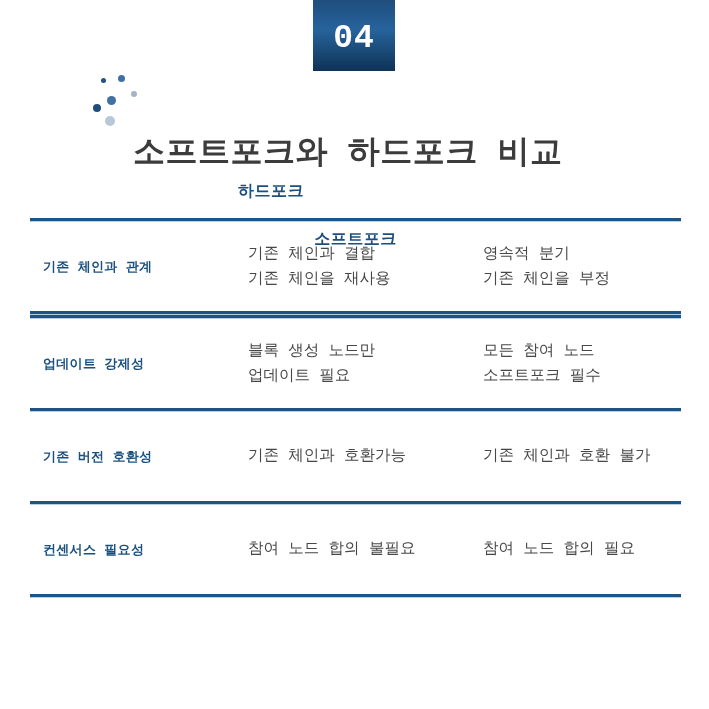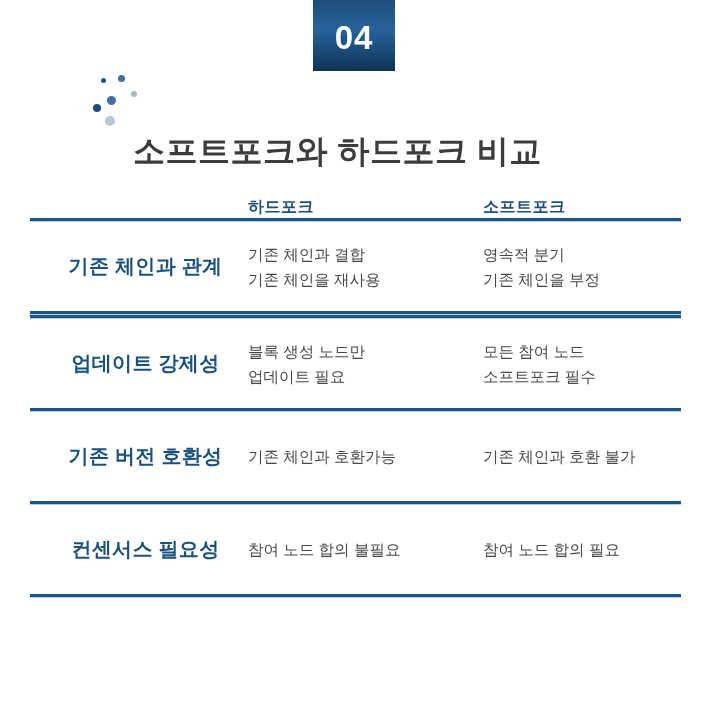--- a/index.html
+++ b/index.html
@@ -7,20 +7,21 @@
     padding: 0;
     background: #ffffff;
     font-family: "Liberation Sans", "DejaVu Sans", sans-serif;
   }
   .page {
     position: relative;
     width: 709px;
     height: 709px;
     background: #ffffff;
     overflow: hidden;
+    font-family: Liberation Mono, monospace;
   }
 
   
   .badge {
     position: absolute;
     left: 313px;
     top: 0;
     width: 82px;
     height: 71px;
     background: linear-gradient(to bottom, #1e4e7d 0%, #27639c 42%, #0e3355 100%);
@@ -60,56 +61,56 @@
   
   .table {
     position: absolute;
     left: 30px;
     top: 178px;
     width: 651px;
   }
   .thead {
     display: flex;
     height: 40px;
-    align-items: flex-end;
+    align-items: center;
     padding-top: 3px;
     box-sizing: border-box;
+    flex-direction: column;
   }
   .th-spacer { width: 218px; flex: none; }
   .th {
     font-size: 16px;
     font-weight: bold;
     color: #1c4f80;
     letter-spacing: 0.5px;
   }
   .th-hard { width: 235px; flex: none; }
-  .th-soft { flex: 1; }
+  .th-soft { flex: 1; margin-top: 27px; }
 
   .sep {
     height: 4px;
     background: linear-gradient(to bottom,
       #1d5486 0px, #1d5486 2.7px,
       #b9d0e4 2.7px, #b9d0e4 4px);
   }
 
   .trow {
     display: flex;
     height: 89px;
     align-items: center;
   }
   .tlabel {
     width: 218px;
     flex: none;
     padding-left: 13px;
     box-sizing: border-box;
-    font-size: 20px;
+    font-size: 13px;
     font-weight: bold;
     color: #19507f;
     letter-spacing: 0.3px;
-    text-align: center;
   }
   .tcell {
     font-size: 15.5px;
     color: #474747;
     line-height: 25px;
   }
   .tcell.hard { width: 235px; flex: none; }
   .tcell.soft { flex: 1; }
 </style>
 </head>

